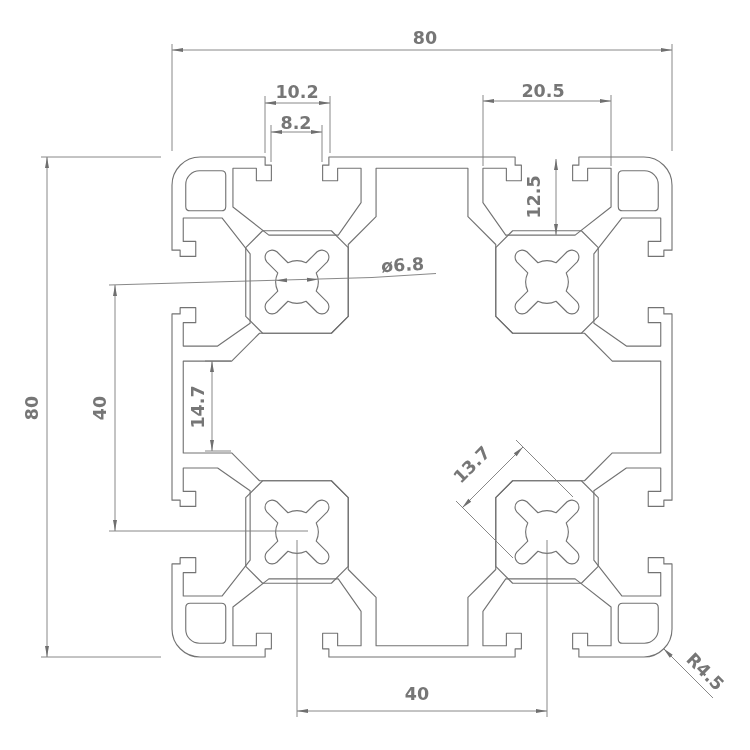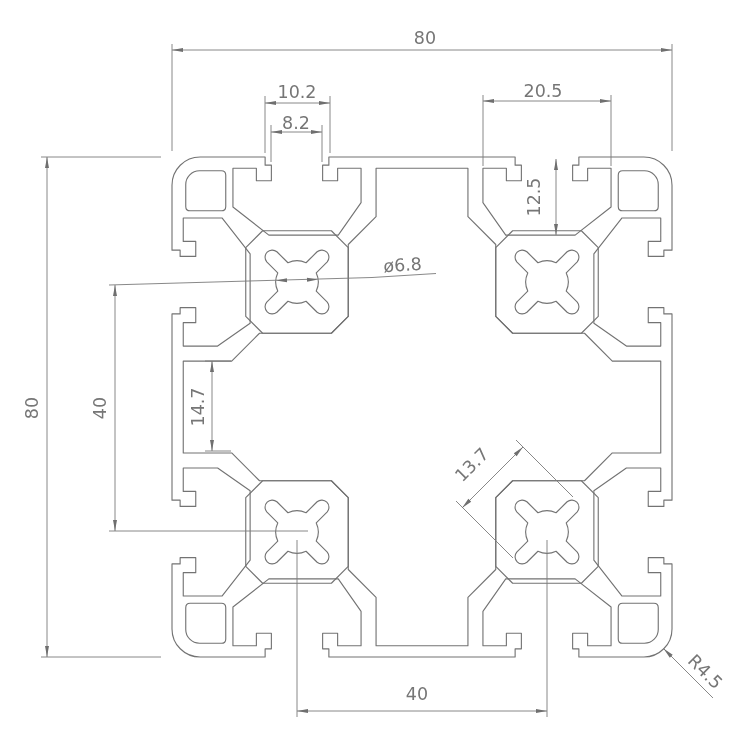--- a/index.html
+++ b/index.html
@@ -1,17 +1,17 @@
 <!DOCTYPE html>
 <html><head>
 <meta charset="utf-8">
 <style>
   html,body{margin:0;padding:0;background:#ffffff;}
   .canvas{position:relative;width:750px;height:750px;background:#ffffff;overflow:hidden;
-          font-family:"DejaVu Sans","Liberation Sans",sans-serif;}
+          font-family:"DejaVu Sans","Liberation Sans",sans-serif;font-weight:bold;}
   svg{display:block;}
   text{font-family:"DejaVu Sans","Liberation Sans",sans-serif;font-size:17.5px;fill:#767676;}
 </style>
 </head>
 <body>
 
 <div class="canvas">
 <svg id="cad" width="750" height="750" viewBox="0 0 750 750">
 
   <g id="geom" transform="translate(172,157) scale(6.25)" fill="none" stroke="#737373" stroke-width="0.18" stroke-linejoin="round" stroke-linecap="round">

